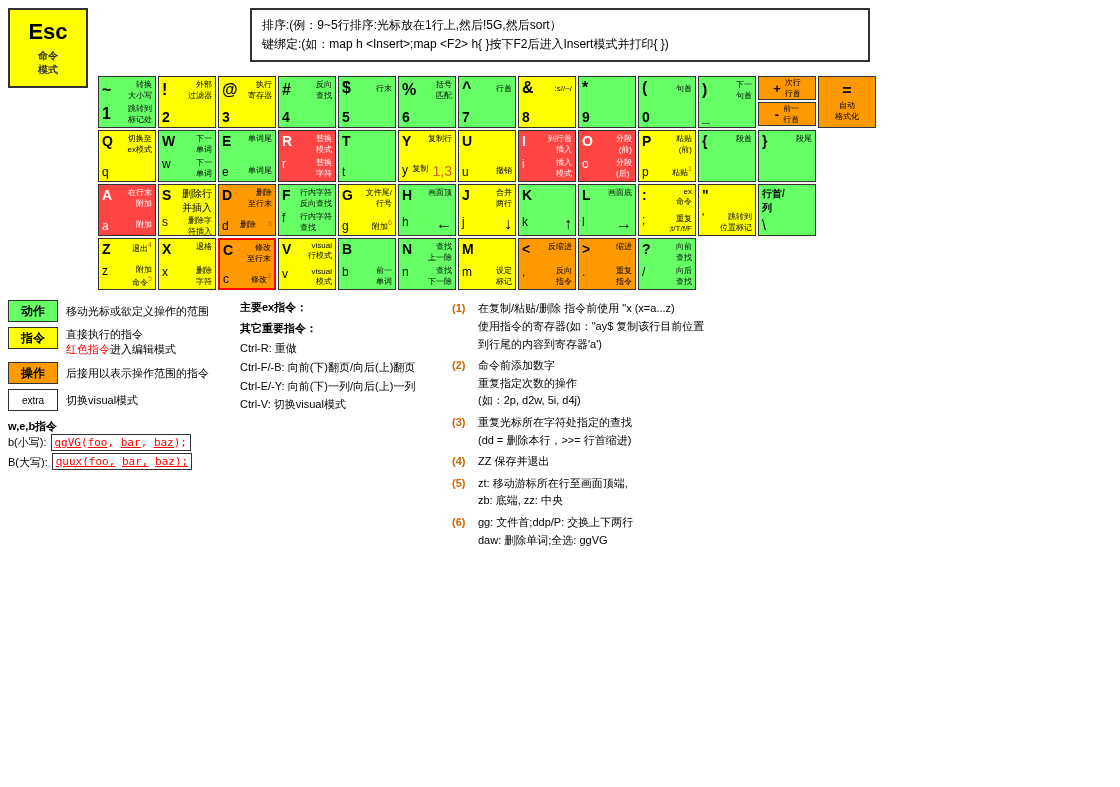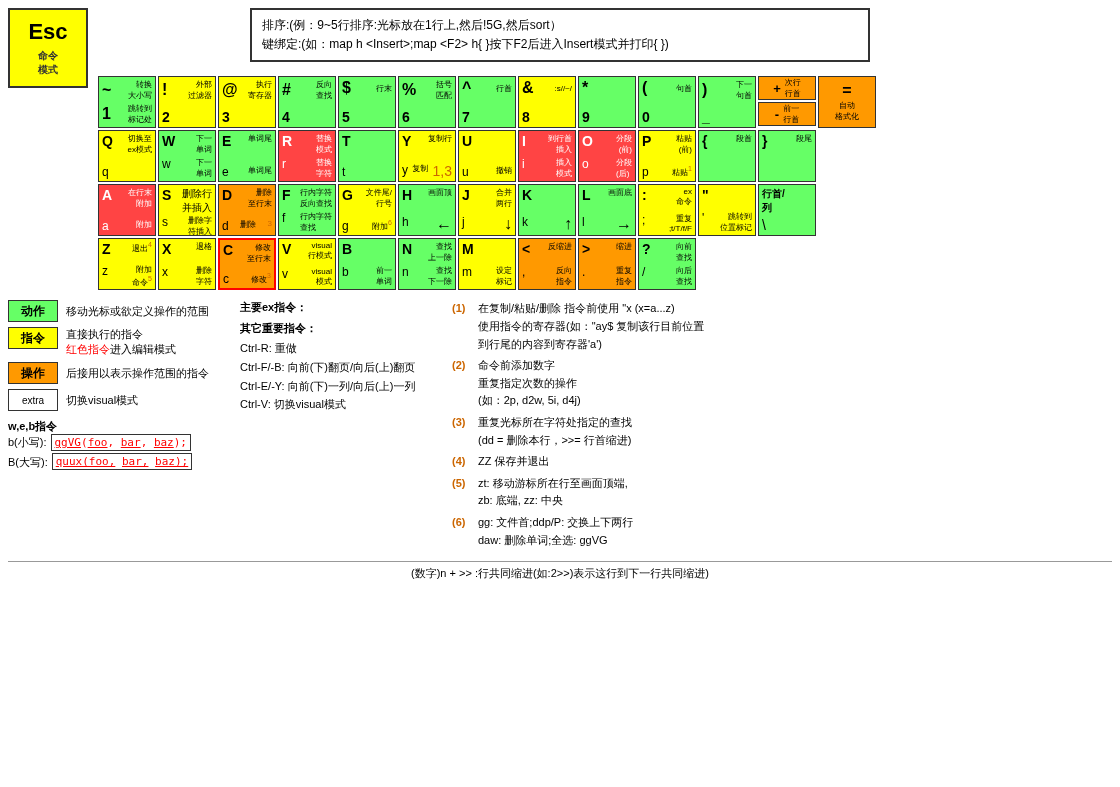--- a/index.html
+++ b/index.html
@@ -649,17 +649,14 @@
         <span style="color:#cc6600; font-weight:bold; min-width:22px;">(5)</span>
         <span>zt: 移动游标所在行至画面顶端,<br>zb: 底端, zz: 中央</span>
       </div>
       <div style="display:flex; gap:4px; margin-bottom:4px;">
         <span style="color:#cc6600; font-weight:bold; min-width:22px;">(6)</span>
         <span>gg: 文件首;ddp/P: 交换上下两行<br>daw: 删除单词;全选: ggVG</span>
       </div>
     </div>
   </div>
 
-  <div style="text-align:center; margin-top:8px; border-top:1px solid #999; padding-top:4px; font-size:11px;">
-    <span>(数字)n + &gt;&gt; :行共同缩进(如:2&gt;&gt;)表示这行到下一行共同缩进)</span>
-  </div>
 
 </div>
 
 </body></html>

